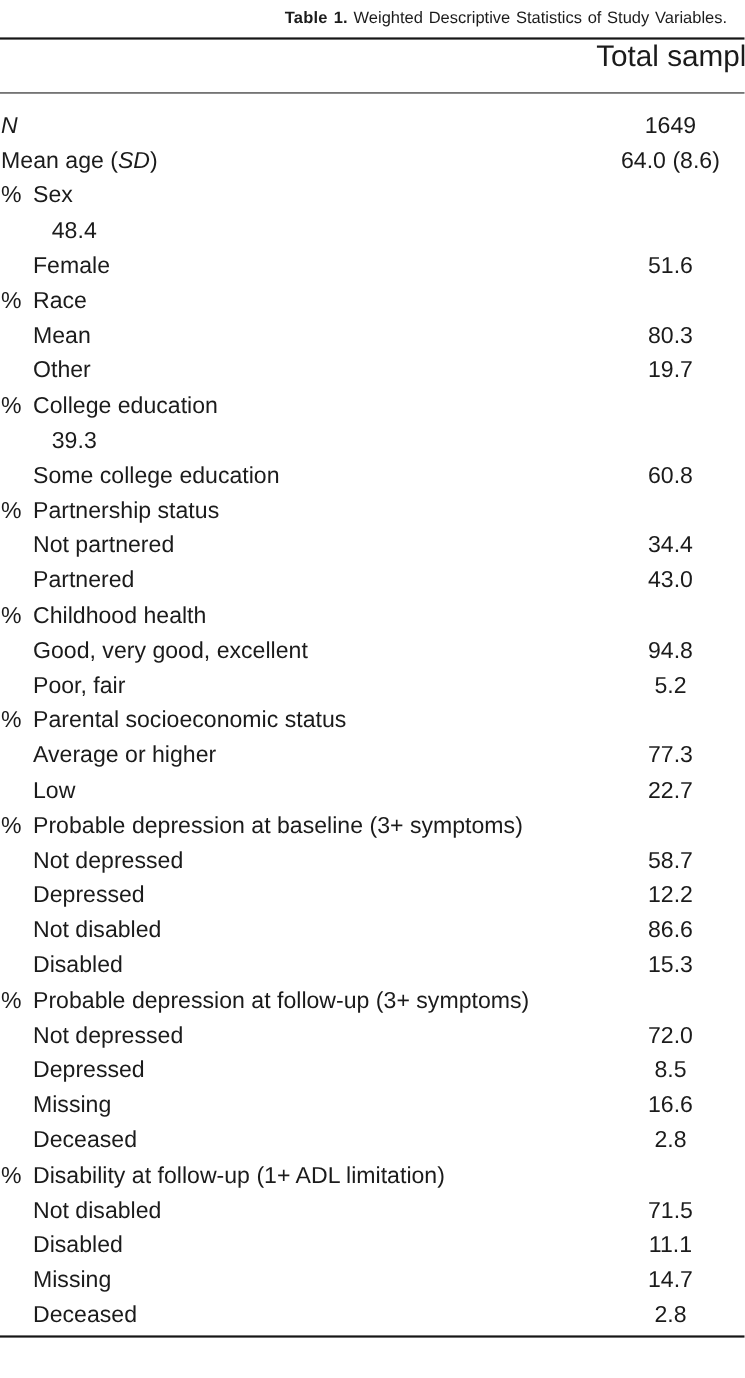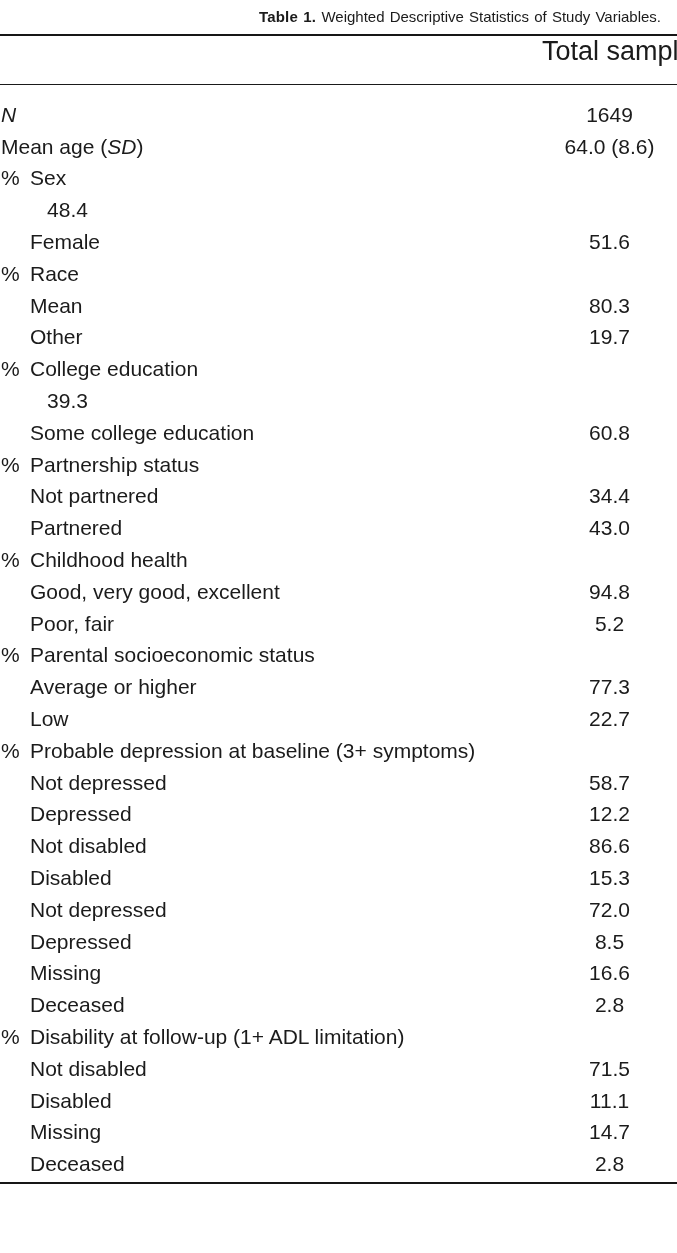--- a/index.html
+++ b/index.html
@@ -184,20 +184,24 @@
         </div>
         <div class="row">
           <div class="lbl"><span class="pct"></span><span>Not disabled</span></div>
           <div class="val">86.6</div>
         </div>
         <div class="row">
           <div class="lbl"><span class="pct"></span><span>Disabled</span></div>
           <div class="val">15.3</div>
         </div>
         <div class="row">
+          <div class="lbl"><span class="pct">%</span><span>Probable depression at follow-up (3+ symptoms)</span></div>
+          <div class="val"></div>
+        </div>
+        <div class="row">
           <div class="lbl"><span class="pct"></span><span>Not depressed</span></div>
           <div class="val">72.0</div>
         </div>
         <div class="row">
           <div class="lbl"><span class="pct"></span><span>Depressed</span></div>
           <div class="val">8.5</div>
         </div>
         <div class="row">
           <div class="lbl"><span class="pct"></span><span>Missing</span></div>
           <div class="val">16.6</div>

